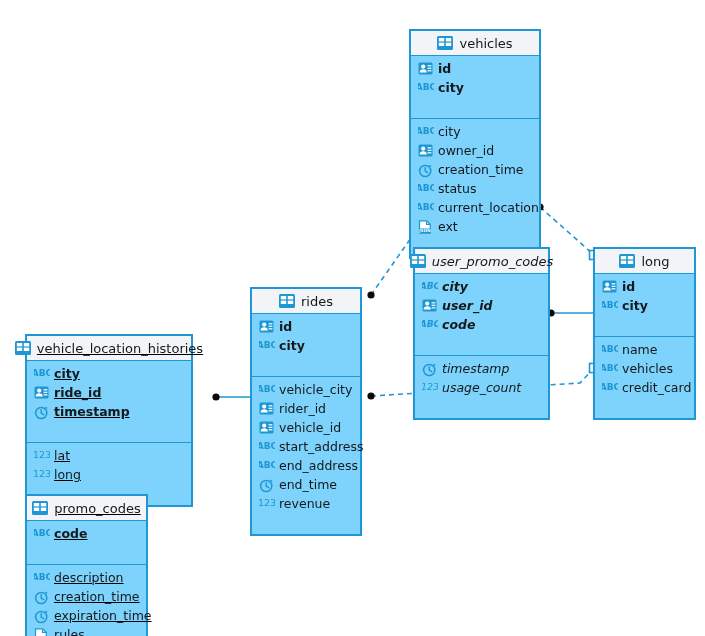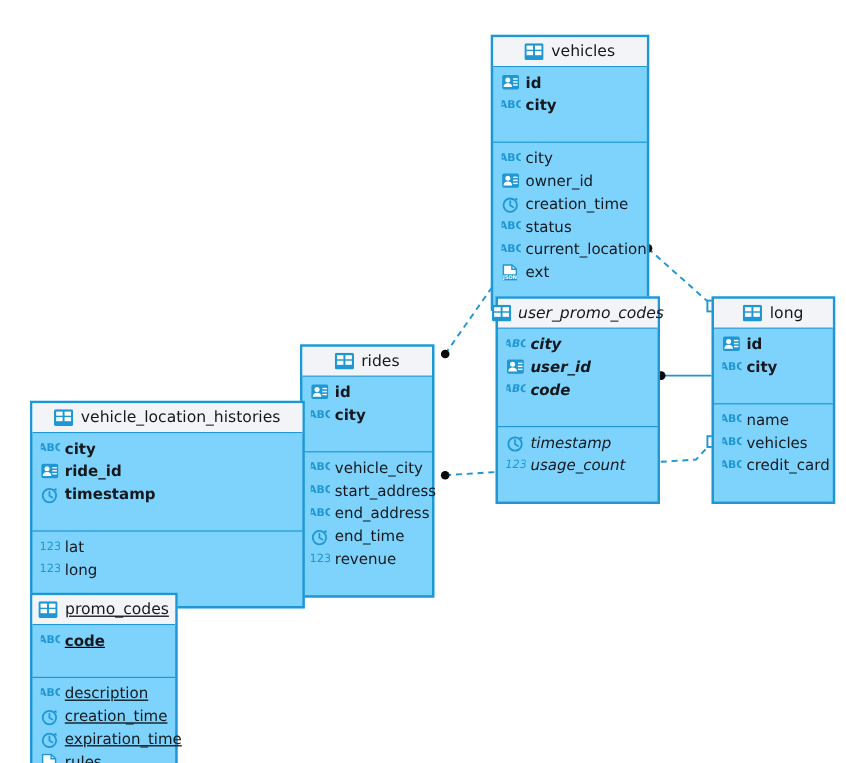--- a/index.html
+++ b/index.html
@@ -388,20 +388,46 @@
       <div class="field-group">
         <div class="field">
           <span class="ico ico-string">
             <svg width="16" height="11" viewBox="0 0 16 11">
               <text x="8" y="9" font-family="DejaVu Sans, Liberation Sans, sans-serif" font-size="9" font-weight="bold" fill="#1f97d4" text-anchor="middle">ABC</text>
             </svg>
           </span>
           <span class="field-name">vehicle_city</span>
         </div>
         <div class="field">
+          <span class="ico ico-key">
+            <svg width="15" height="13" viewBox="0 0 15 13">
+              <rect x="0.5" y="0.5" width="14" height="12" rx="1.5" fill="#1f97d4"></rect>
+              <circle cx="5.2" cy="4.6" r="2.1" fill="#ffffff"></circle>
+              <path d="M1.6 10.6c0-2.2 1.6-3.3 3.6-3.3s3.6 1.1 3.6 3.3z" fill="#ffffff"></path>
+              <rect x="9.6" y="3.2" width="3.8" height="1.2" fill="#ffffff"></rect>
+              <rect x="9.6" y="5.7" width="3.8" height="1.2" fill="#ffffff"></rect>
+              <rect x="9.6" y="8.2" width="3.8" height="1.2" fill="#ffffff"></rect>
+            </svg>
+          </span>
+          <span class="field-name">rider_id</span>
+        </div>
+        <div class="field">
+          <span class="ico ico-key">
+            <svg width="15" height="13" viewBox="0 0 15 13">
+              <rect x="0.5" y="0.5" width="14" height="12" rx="1.5" fill="#1f97d4"></rect>
+              <circle cx="5.2" cy="4.6" r="2.1" fill="#ffffff"></circle>
+              <path d="M1.6 10.6c0-2.2 1.6-3.3 3.6-3.3s3.6 1.1 3.6 3.3z" fill="#ffffff"></path>
+              <rect x="9.6" y="3.2" width="3.8" height="1.2" fill="#ffffff"></rect>
+              <rect x="9.6" y="5.7" width="3.8" height="1.2" fill="#ffffff"></rect>
+              <rect x="9.6" y="8.2" width="3.8" height="1.2" fill="#ffffff"></rect>
+            </svg>
+          </span>
+          <span class="field-name">vehicle_id</span>
+        </div>
+        <div class="field">
           <span class="ico ico-string">
             <svg width="16" height="11" viewBox="0 0 16 11">
               <text x="8" y="9" font-family="DejaVu Sans, Liberation Sans, sans-serif" font-size="9" font-weight="bold" fill="#1f97d4" text-anchor="middle">ABC</text>
             </svg>
           </span>
           <span class="field-name">start_address</span>
         </div>
         <div class="field">
           <span class="ico ico-string">
             <svg width="16" height="11" viewBox="0 0 16 11">
@@ -423,21 +449,21 @@
         <div class="field">
           <span class="ico ico-number">
             <svg width="16" height="11" viewBox="0 0 16 11">
               <text x="8" y="9" font-family="DejaVu Sans, Liberation Sans, sans-serif" font-size="9.5" fill="#1f97d4" text-anchor="middle">123</text>
             </svg>
           </span>
           <span class="field-name">revenue</span>
         </div>
       </div>
     </div>
-    <div class="entity" style="left: 25px; top: 334px; width: 229px;">
+    <div class="entity" style="left: 25px; top: 334px; width: 168px; text-decoration: underline;">
       <div class="entity-header">
         <span class="ico ico-table">
           <svg width="16" height="14" viewBox="0 0 16 14">
             <rect x="0" y="0" width="16" height="14" rx="1.5" fill="#1f97d4"></rect>
             <rect x="1.8" y="2" width="5.4" height="3.4" fill="#ffffff"></rect>
             <rect x="8.8" y="2" width="5.4" height="3.4" fill="#ffffff"></rect>
             <rect x="1.8" y="6.6" width="5.4" height="3.4" fill="#ffffff"></rect>
             <rect x="8.8" y="6.6" width="5.4" height="3.4" fill="#ffffff"></rect>
           </svg>
         </span>

